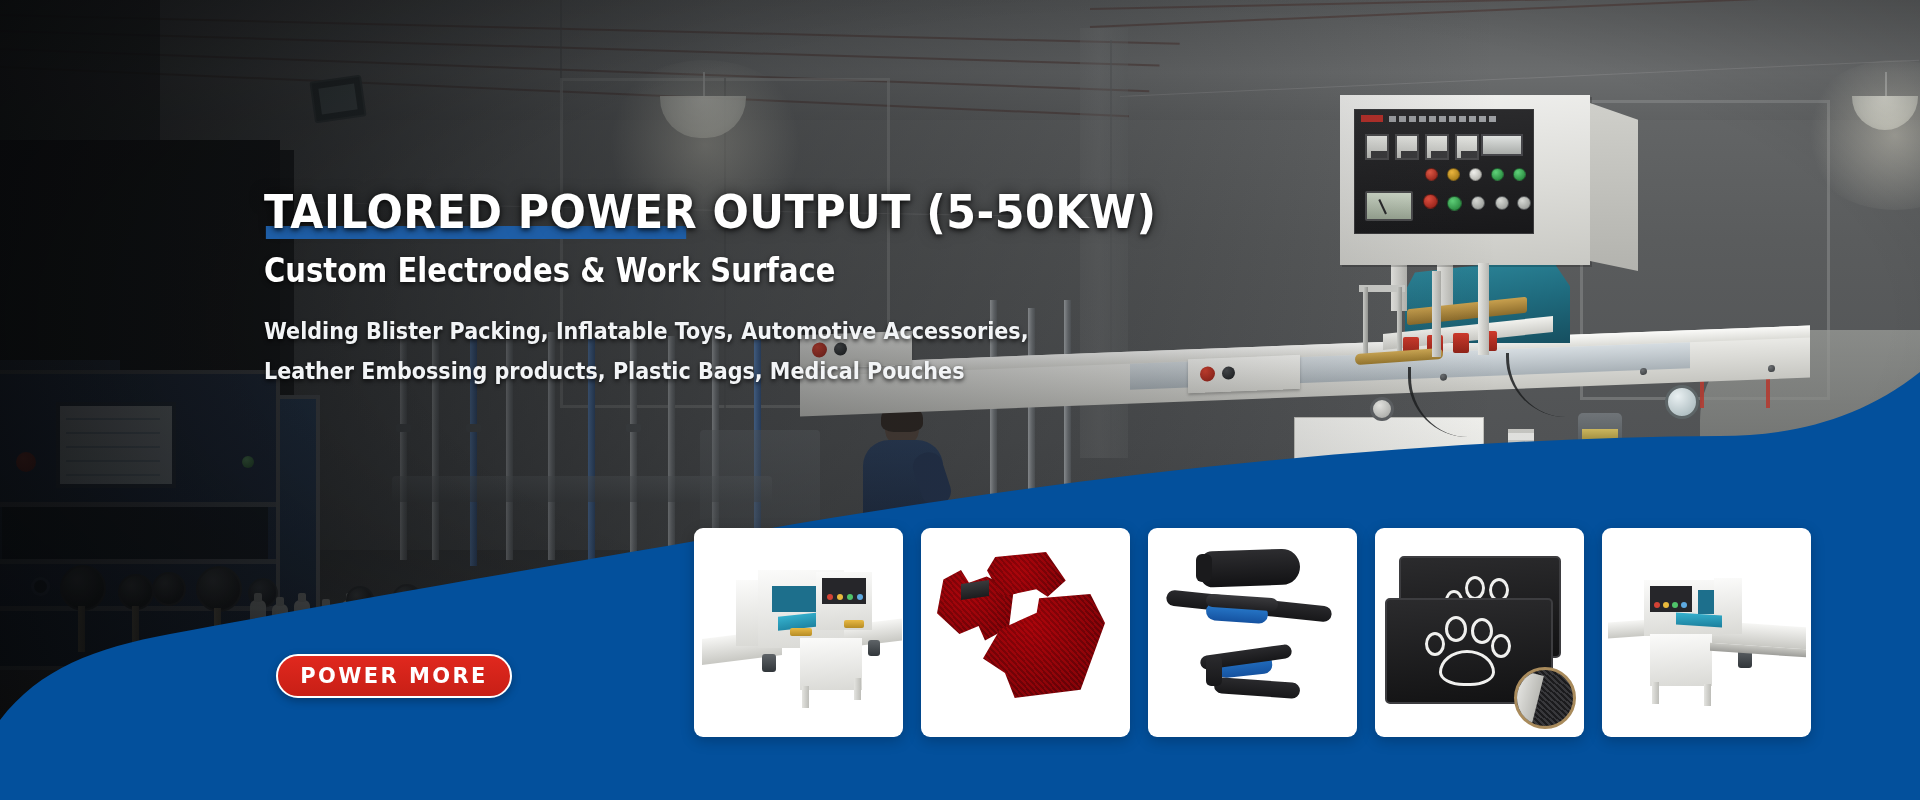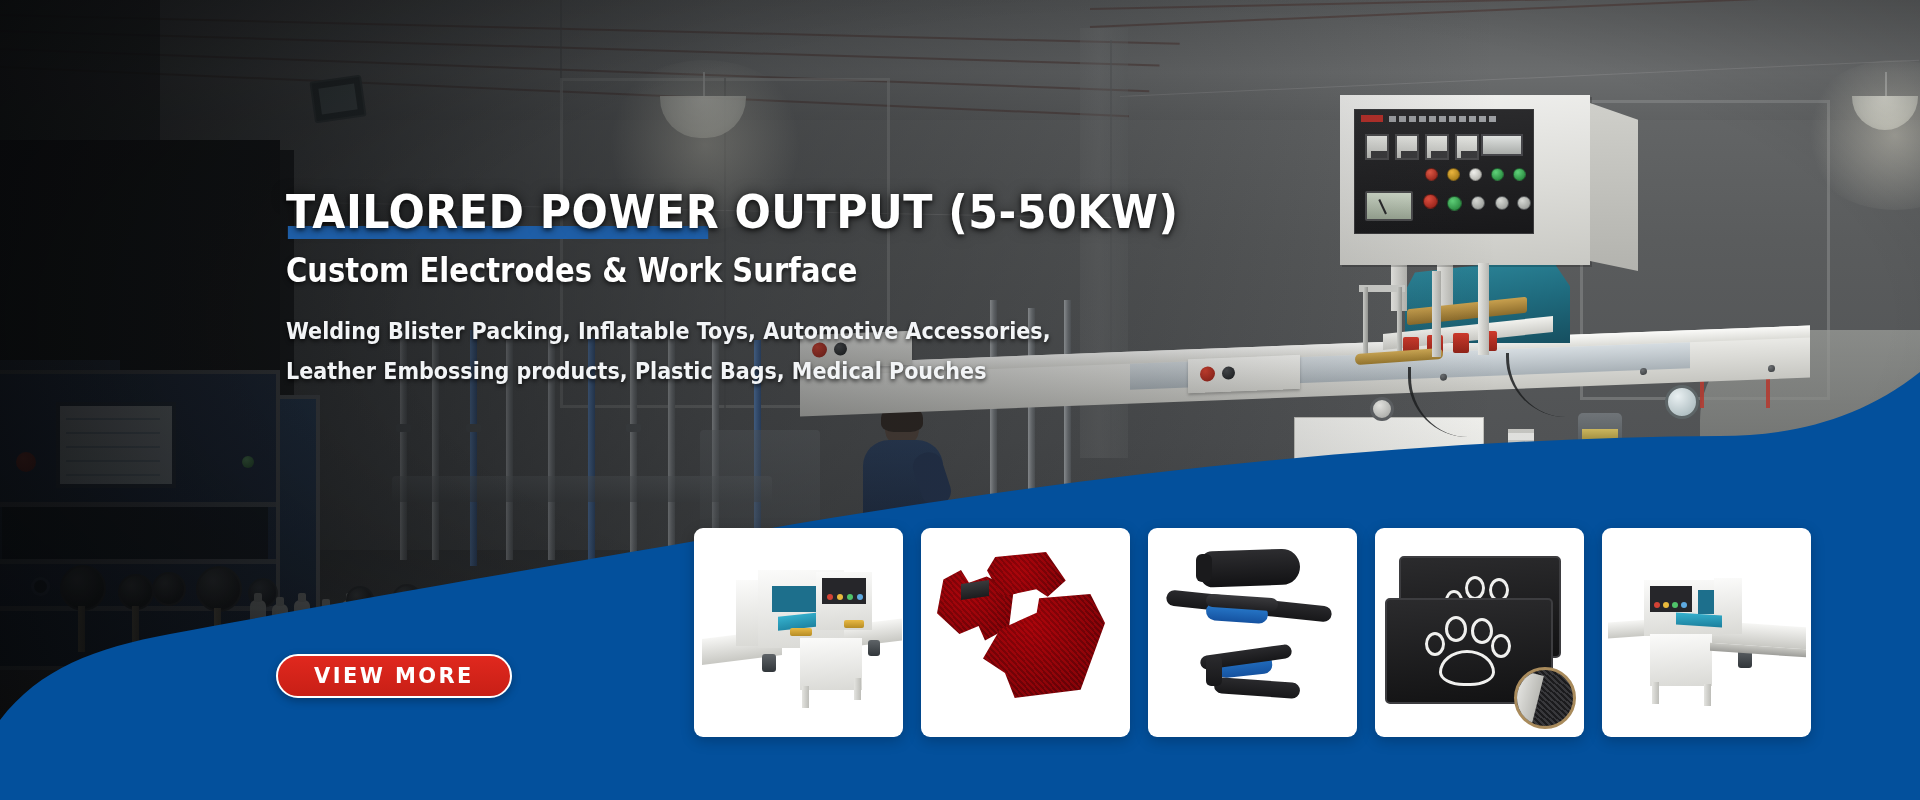--- a/index.html
+++ b/index.html
@@ -209,21 +209,21 @@
     background:linear-gradient(90deg,rgba(10,12,14,.88) 0%,rgba(18,20,22,.70) 18%,rgba(24,26,28,.42) 38%,rgba(20,22,24,.20) 60%,rgba(0,0,0,0) 78%);
     pointer-events:none; }
   .vign{ position:absolute; inset:0; pointer-events:none;
     background:radial-gradient(ellipse at 60% 40%,rgba(0,0,0,0) 45%,rgba(0,0,0,.45) 100%); }
 
   
   .swoosh{ position:absolute; left:0; bottom:0; width:100%; height:100%; pointer-events:none; }
   .swoosh svg{ display:block; width:100%; height:100%; }
 
   
-  .copy{ position:absolute; left:286px; top:188px; width:1000px; z-index:6; }
+  .copy{ position:absolute; left:264px; top:188px; width:1000px; z-index:6; }
   .headline{ position:relative; display:inline-block;
     font-family:"DejaVu Sans", sans-serif; font-weight:bold;
     font-size:46px; letter-spacing:.5px; color:#ffffff; line-height:1.06;
     text-shadow:0 2px 6px rgba(0,0,0,.75), 0 0 14px rgba(0,0,0,.55);
     transform:scaleX(.93); transform-origin:left center; white-space:nowrap; }
   .hl-mark{ position:absolute; left:2px; bottom:-2px; width:452px; height:13px;
     background:#1f5fa8; z-index:-1; }
   .subhead{ margin-top:14px; font-family:"DejaVu Sans", sans-serif; font-weight:bold;
     font-size:33px; color:#ffffff; letter-spacing:0; line-height:1.2;
     text-shadow:0 2px 6px rgba(0,0,0,.7); transform:scaleX(.88); transform-origin:left center; white-space:nowrap; }
@@ -493,21 +493,21 @@
       <span>TAILORED POWER OUTPUT (5-50KW)</span>
     </div>
     <div class="subhead">Custom Electrodes &amp; Work Surface</div>
     <div class="desc">
       <div>Welding Blister Packing, Inflatable Toys, Automotive Accessories,</div>
       <div>Leather Embossing products, Plastic Bags, Medical Pouches</div>
     </div>
   </div>
 
   <div class="cta">
-    <span>VIEW MORE</span>
+    <span>POWER MORE</span>
   </div>
 
   <div class="cards">
 
     <div class="card">
       <div class="thumb wm" style="inset:0">
         <div class="belt" style="left:8px;top:106px;width:80px;height:26px;transform:skewY(-7deg);"></div>
         <div class="belt" style="left:150px;top:94px;width:58px;height:22px;transform:skewY(-7deg);"></div>
         <div class="body" style="left:42px;top:52px;width:26px;height:66px;"></div>
         <div class="body" style="left:64px;top:42px;width:86px;height:78px;"></div>

